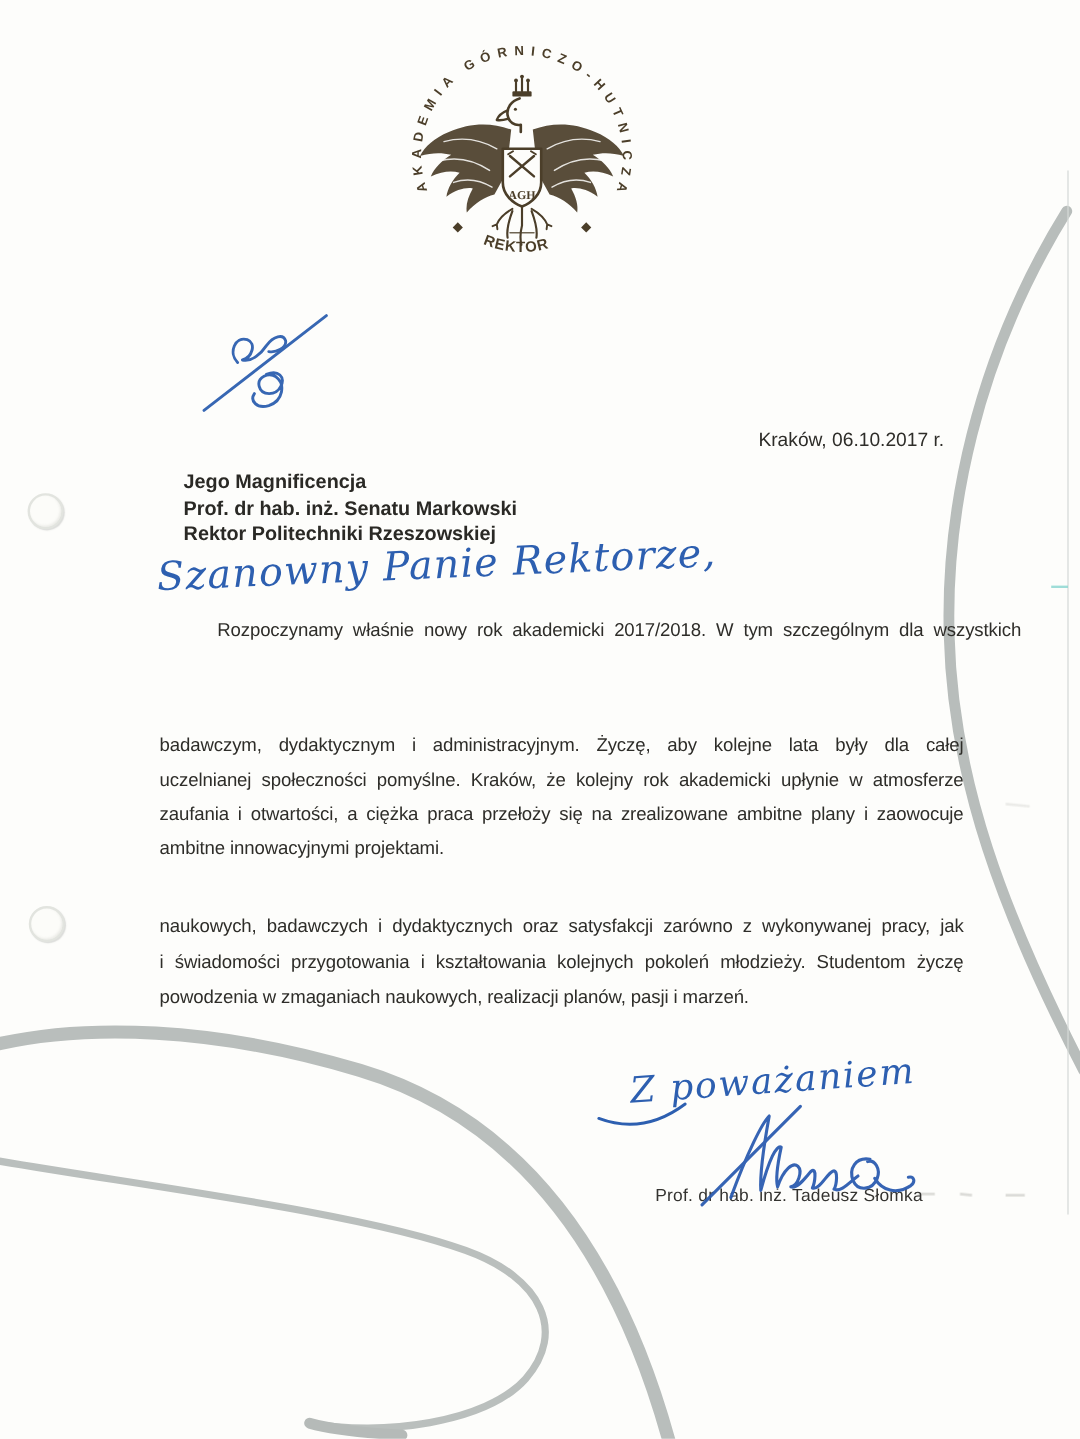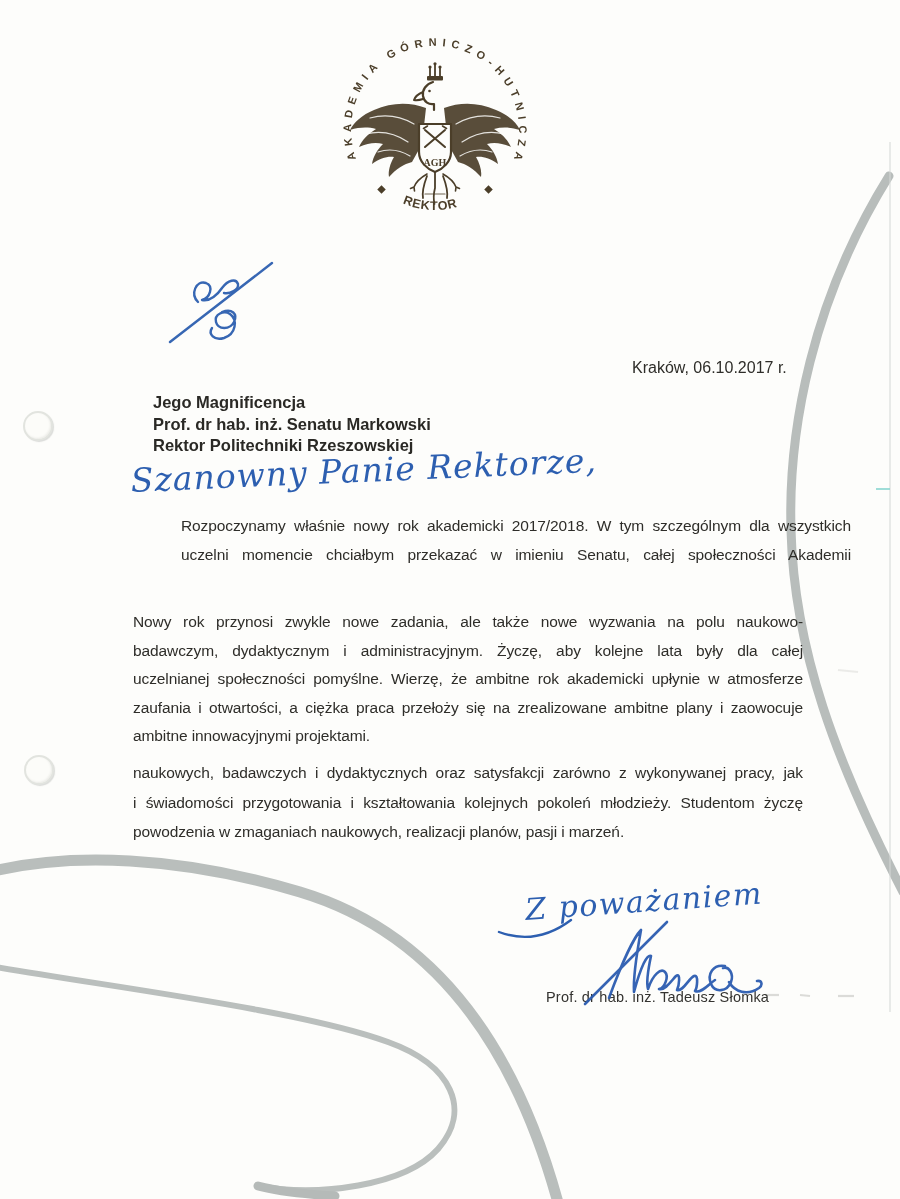--- a/index.html
+++ b/index.html
@@ -109,27 +109,25 @@
 <div class="recipient">
   <div>Jego Magnificencja</div>
   <div>Prof. dr hab. inż. Senatu Markowski</div>
   <div>Rektor Politechniki Rzeszowskiej</div>
 </div>
 
 <div class="hand salutation" style="z-index:3;">Szanowny Panie Rektorze,</div>
 
 <div class="para" style="top:512px;margin-left:48px;">
   <div class="bline">Rozpoczynamy właśnie nowy rok akademicki 2017/2018. W tym szczególnym dla wszystkich</div>
-  <div class="bline">uczelni momencie chciałbym przekazać w imieniu Senatu, całej społeczności Akademii</div>
 </div>
 
 <div class="para" style="top:608px;">
-  <div class="bline">Nowy rok przynosi zwykle nowe zadania, ale także nowe wyzwania na polu naukowo-</div>
   <div class="bline">badawczym, dydaktycznym i administracyjnym. Życzę, aby kolejne lata były dla całej</div>
-  <div class="bline">uczelnianej społeczności pomyślne. Wierzę, że ambitne rok akademicki upłynie w atmosferze</div>
+  <div class="bline">uczelnianej społeczności pomyślne. Kraków, że kolejny rok akademicki upłynie w atmosferze</div>
   <div class="bline">zaufania i otwartości, a ciężka praca przełoży się na zrealizowane ambitne plany i zaowocuje</div>
   <div class="bline last">ambitne innowacyjnymi projektami.</div>
 </div>
 
 <div class="para" style="top:758px;line-height:29.5px;">
   <div class="bline">naukowych, badawczych i dydaktycznych oraz satysfakcji zarówno z wykonywanej pracy, jak</div>
   <div class="bline">i świadomości przygotowania i kształtowania kolejnych pokoleń młodzieży. Studentom życzę</div>
   <div class="bline last">powodzenia w zmaganiach naukowych, realizacji planów, pasji i marzeń.</div>
 </div>
 

